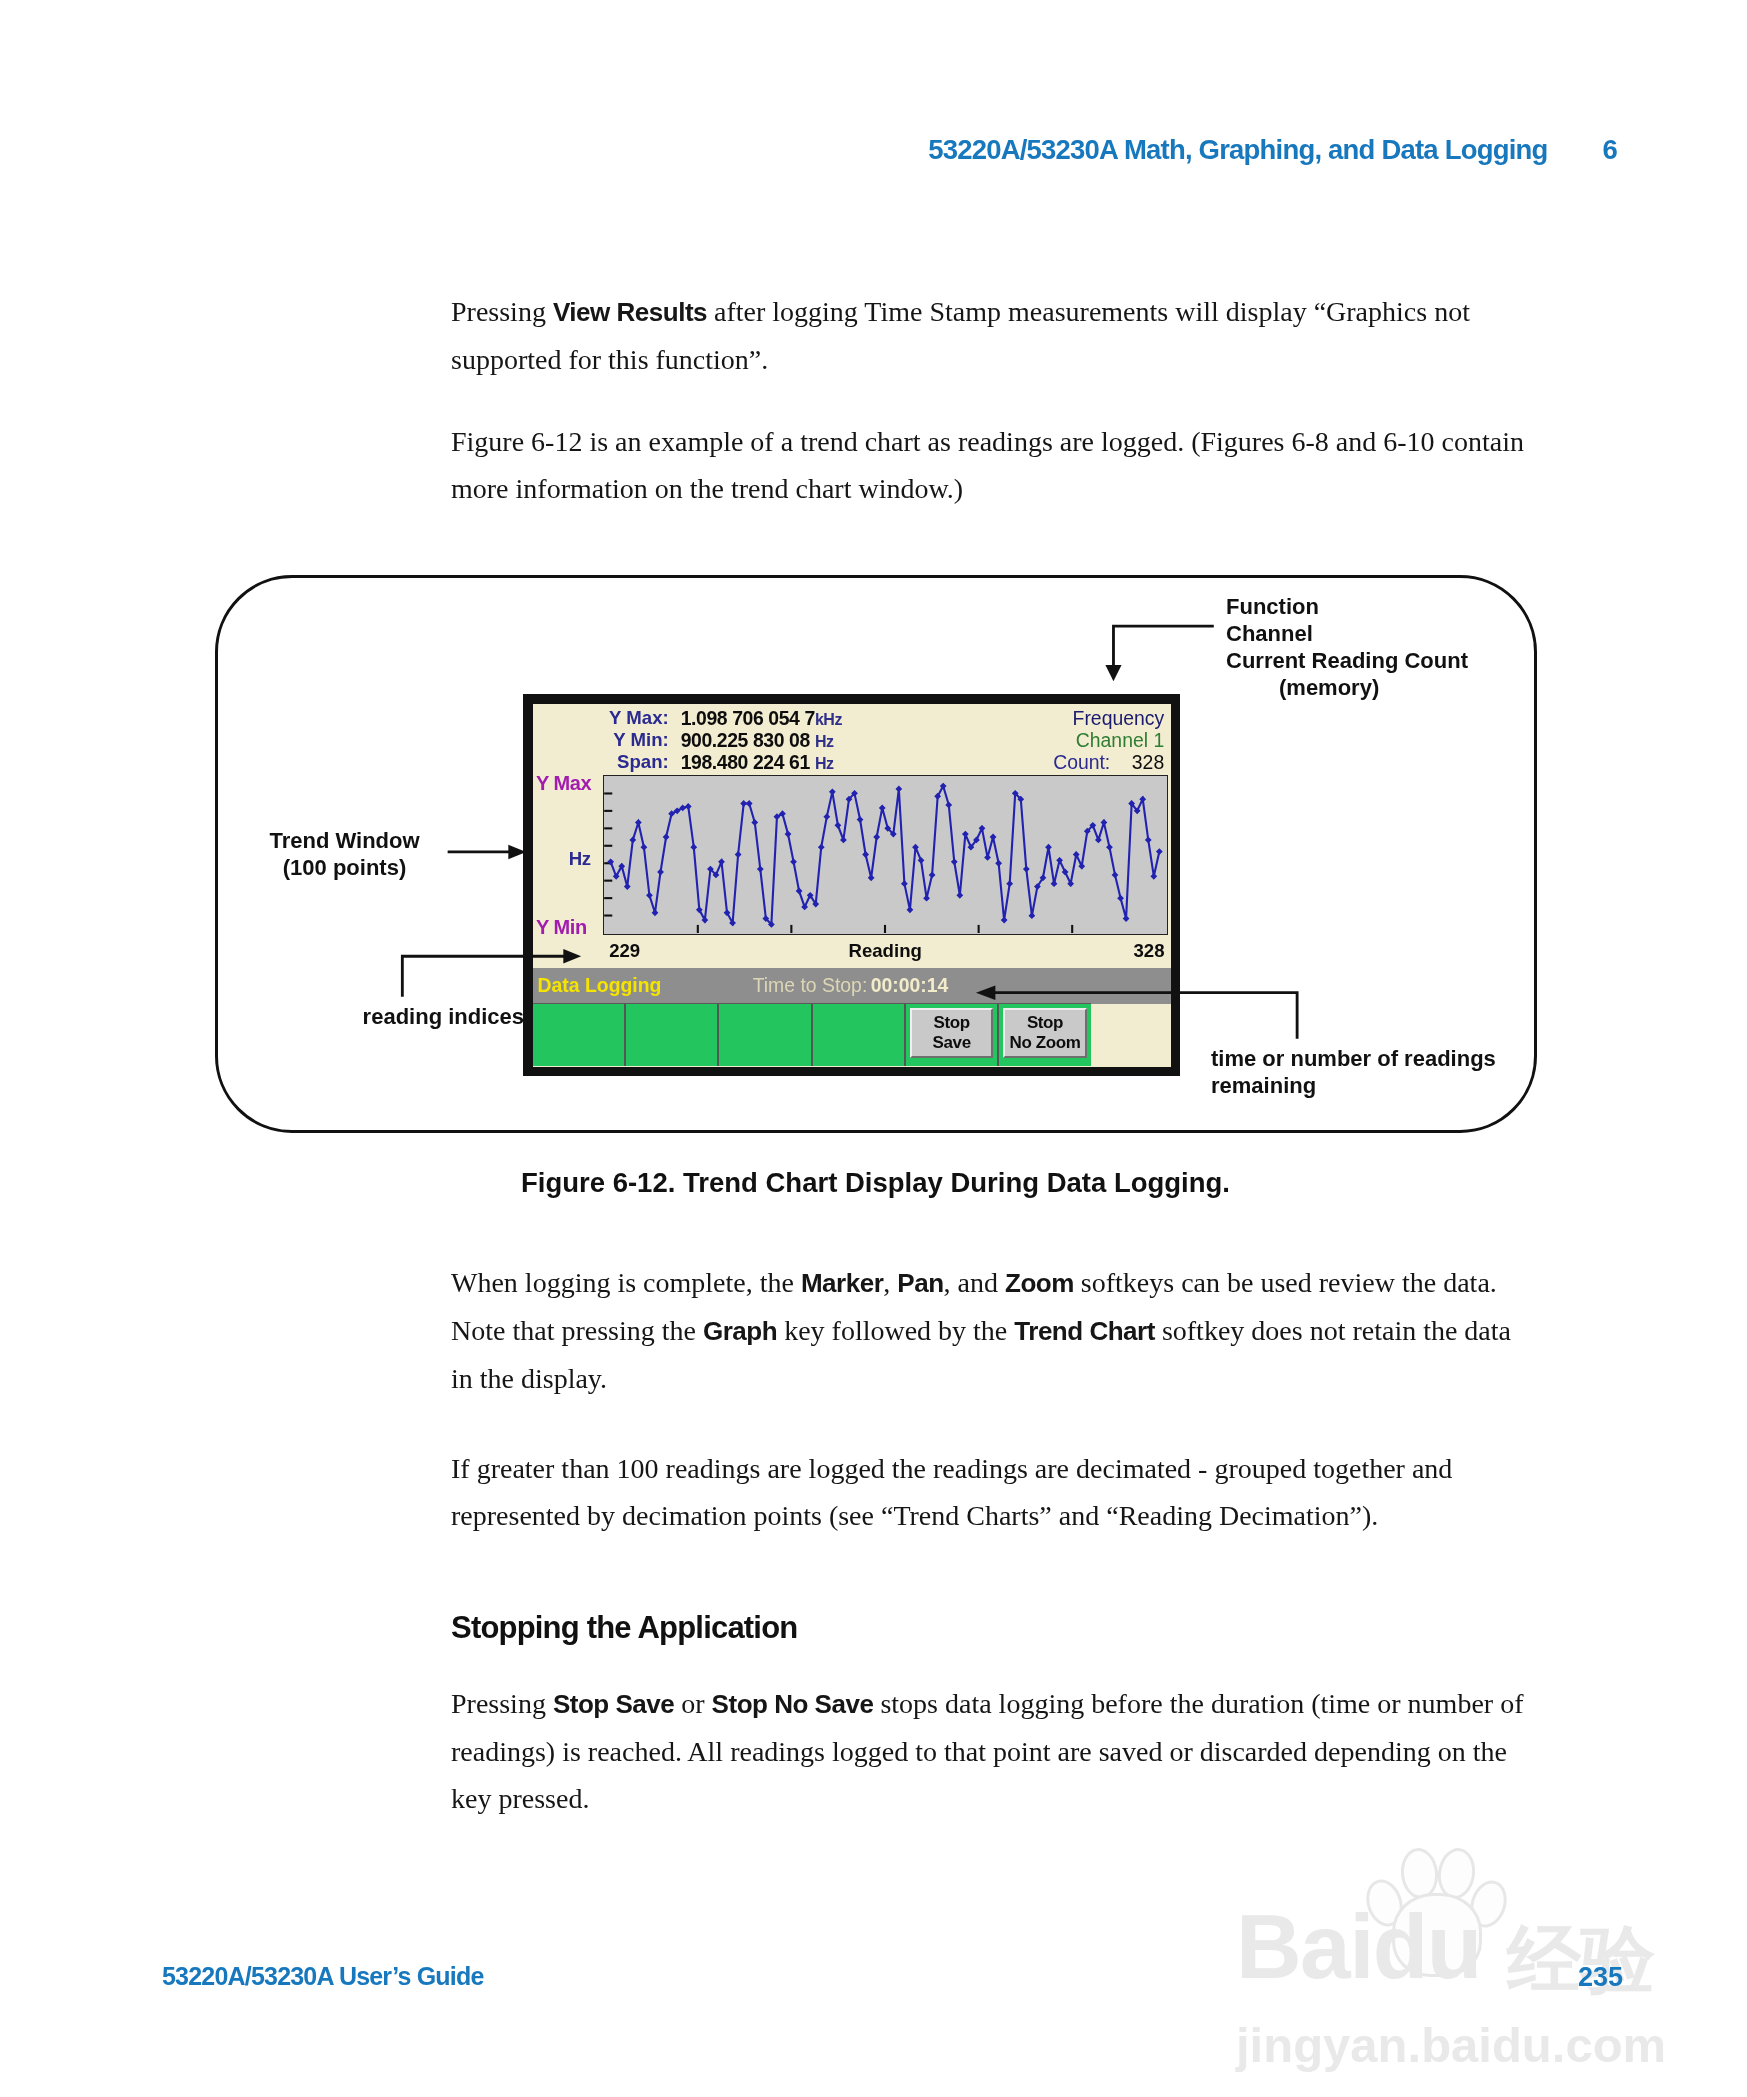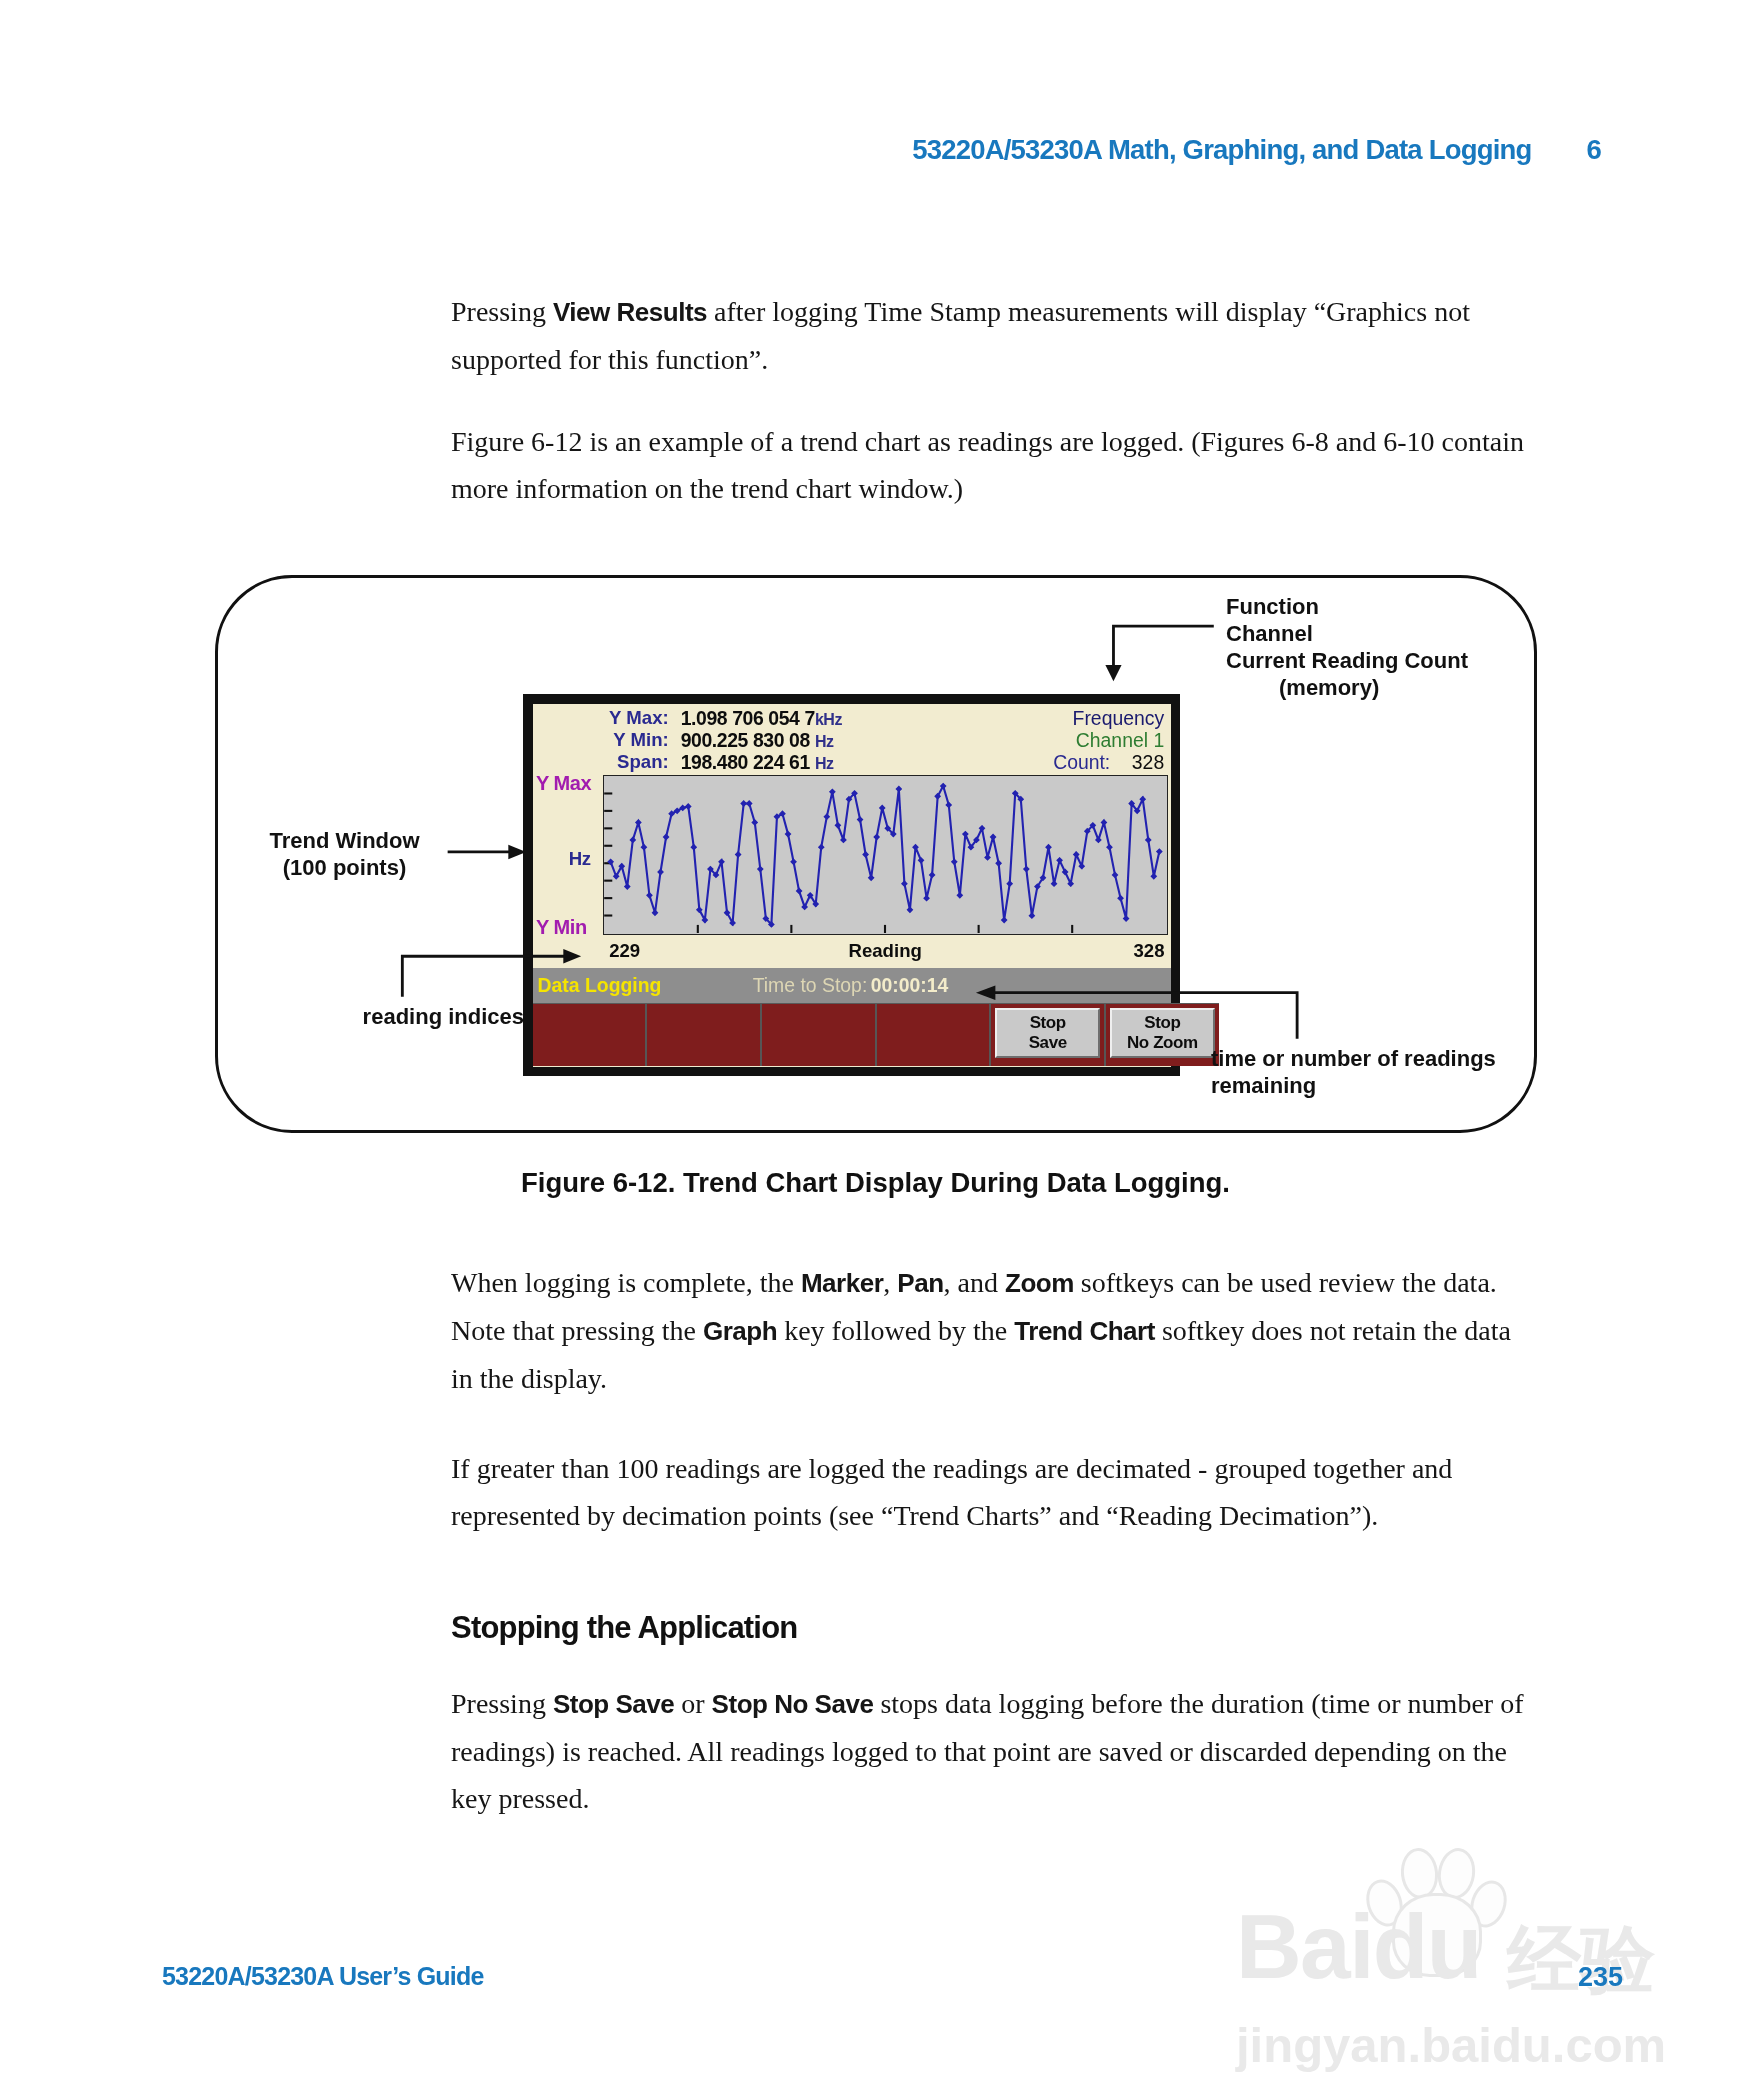--- a/index.html
+++ b/index.html
@@ -2,21 +2,21 @@
 <html style="font-size:13px"><head>
 <meta charset="utf-8">
 <style>
   html,body{margin:0;padding:0;}
   body{width:1748px;height:2097px;position:relative;background:#ffffff;overflow:hidden;
        font-family:"Liberation Serif",serif;color:#161616;}
   .abs{position:absolute;}
 
   
   .doc-header{top:134px;left:0;width:1601px;text-align:right;color:#1878be;
-      font-family:"Liberation Sans",sans-serif;font-weight:bold;font-size:27.5px;letter-spacing:-0.8px;}
+      font-family:"Liberation Sans",sans-serif;font-weight:bold;font-size:27.5px;letter-spacing:-0.8px;padding-left:16px;}
   .doc-header .chap{display:inline-block;margin-left:55px;}
   .doc-footer-left{top:1962px;left:162px;color:#1878be;font-family:"Liberation Sans",sans-serif;
       font-weight:bold;font-size:25px;letter-spacing:-0.8px;z-index:12;}
   .doc-footer-page{top:1962px;left:1534px;color:#1878be;font-family:"Liberation Sans",sans-serif;
       font-weight:bold;font-size:27px;z-index:12;margin-left:44px;}
 
   
   .para{left:451px;width:1088px;font-size:28px;line-height:47px;}
   .key{font-family:"Liberation Sans",sans-serif;font-weight:bold;font-size:0.93em;letter-spacing:-0.5px;}
   .h2key{left:451px;font-family:"Liberation Sans",sans-serif;font-weight:bold;font-size:31px;letter-spacing:-0.8px;color:#111;}
@@ -32,21 +32,21 @@
   .dlabel{position:absolute;width:136px;text-align:right;color:#2a2a90;font-size:18.6px;font-family:"Liberation Sans",sans-serif;font-weight:bold;}
   .dvalue{position:absolute;left:148px;color:#0d0d0d;font-size:19.4px;font-family:"Liberation Sans",sans-serif;font-weight:bold;letter-spacing:-0.4px;}
   .dunit{font-size:16px;color:#30308a;font-weight:bold;}
   .dright{position:absolute;right:6.5px;text-align:right;font-family:"Liberation Sans",sans-serif;font-weight:normal;font-size:19.4px;}
   .axis-lab{position:absolute;font-family:"Liberation Sans",sans-serif;font-weight:bold;color:#a21caf;font-size:20px;letter-spacing:-0.4px;}
   .plot{position:absolute;left:70px;top:71px;width:565px;height:160px;background:#c9c9c9;border:1.6px solid #222;box-sizing:border-box;}
   .xaxis-row{position:absolute;left:70px;top:236px;width:565px;height:24px;font-family:"Liberation Sans",sans-serif;
       font-weight:bold;font-size:18.6px;color:#0d0d0d;}
   .statusbar{position:absolute;left:0;top:264px;width:638px;height:36px;background:#8e8e8e;
       font-family:"Liberation Sans",sans-serif;font-weight:bold;font-size:19.4px;}
-  .softkeys{position:absolute;left:0;top:299px;width:686px;height:63px;background:#7f1d1d;display:flex;
+  .softkeys{position:absolute;left:0;top:299px;width:558px;height:63px;background:#22c55e;display:flex;
       border-top:1.6px solid #5a5a5a;box-sizing:border-box;}
   .skcell{flex:1;border-right:2.4px solid #565656;position:relative;}
   .skcell:last-child{border-right:none;}
   .skbtn{position:absolute;left:4px;right:4px;top:4px;bottom:8px;background:#c9c9c9;
       border-top:2.4px solid #efefef;border-left:2.4px solid #efefef;border-right:2.4px solid #6e6e6e;border-bottom:2.4px solid #6e6e6e;
       display:flex;flex-direction:column;align-items:center;justify-content:center;
       font-family:"Liberation Sans",sans-serif;font-weight:bold;font-size:17px;line-height:19.4px;color:#0d0d0d;letter-spacing:-0.4px;}
 
   
   .callout{font-family:"Liberation Sans",sans-serif;font-weight:bold;font-size:22px;line-height:27px;color:#111;z-index:2;}

